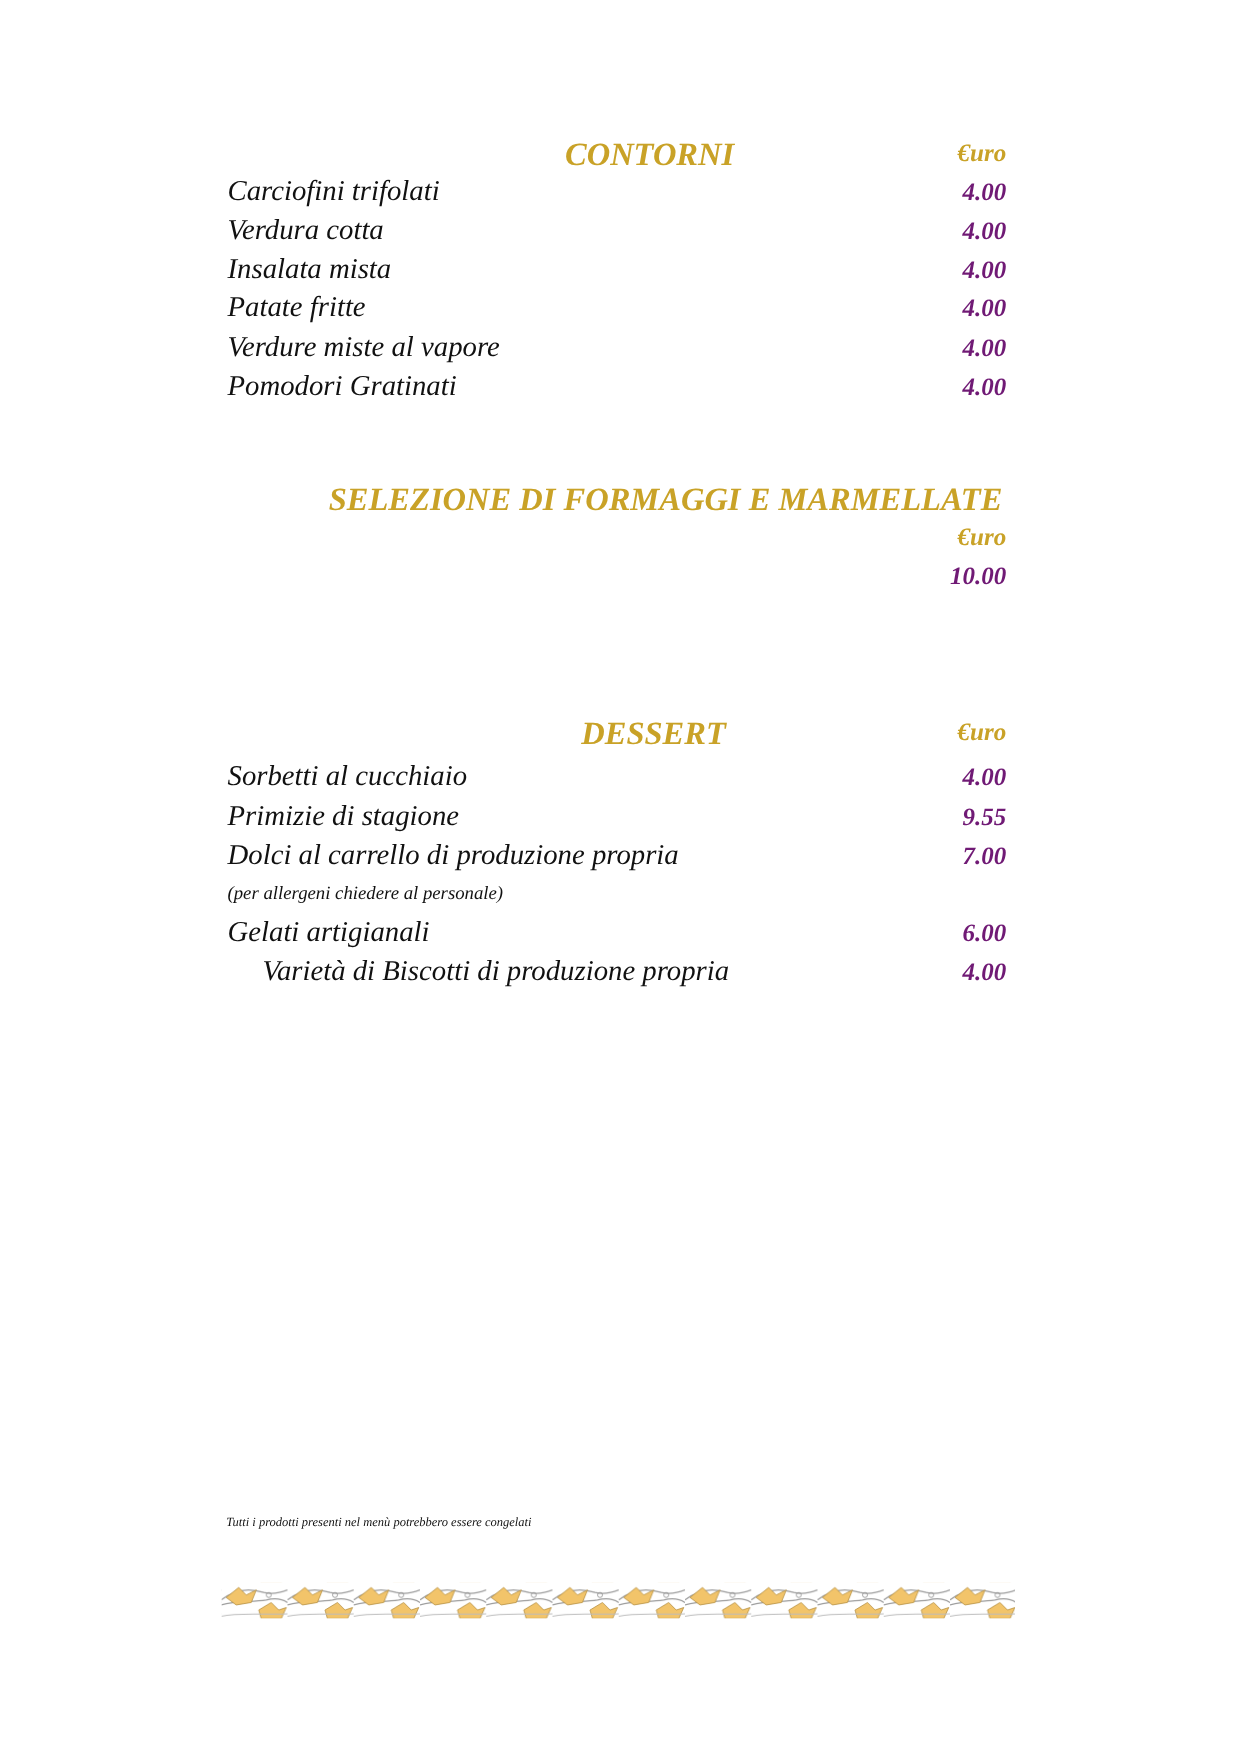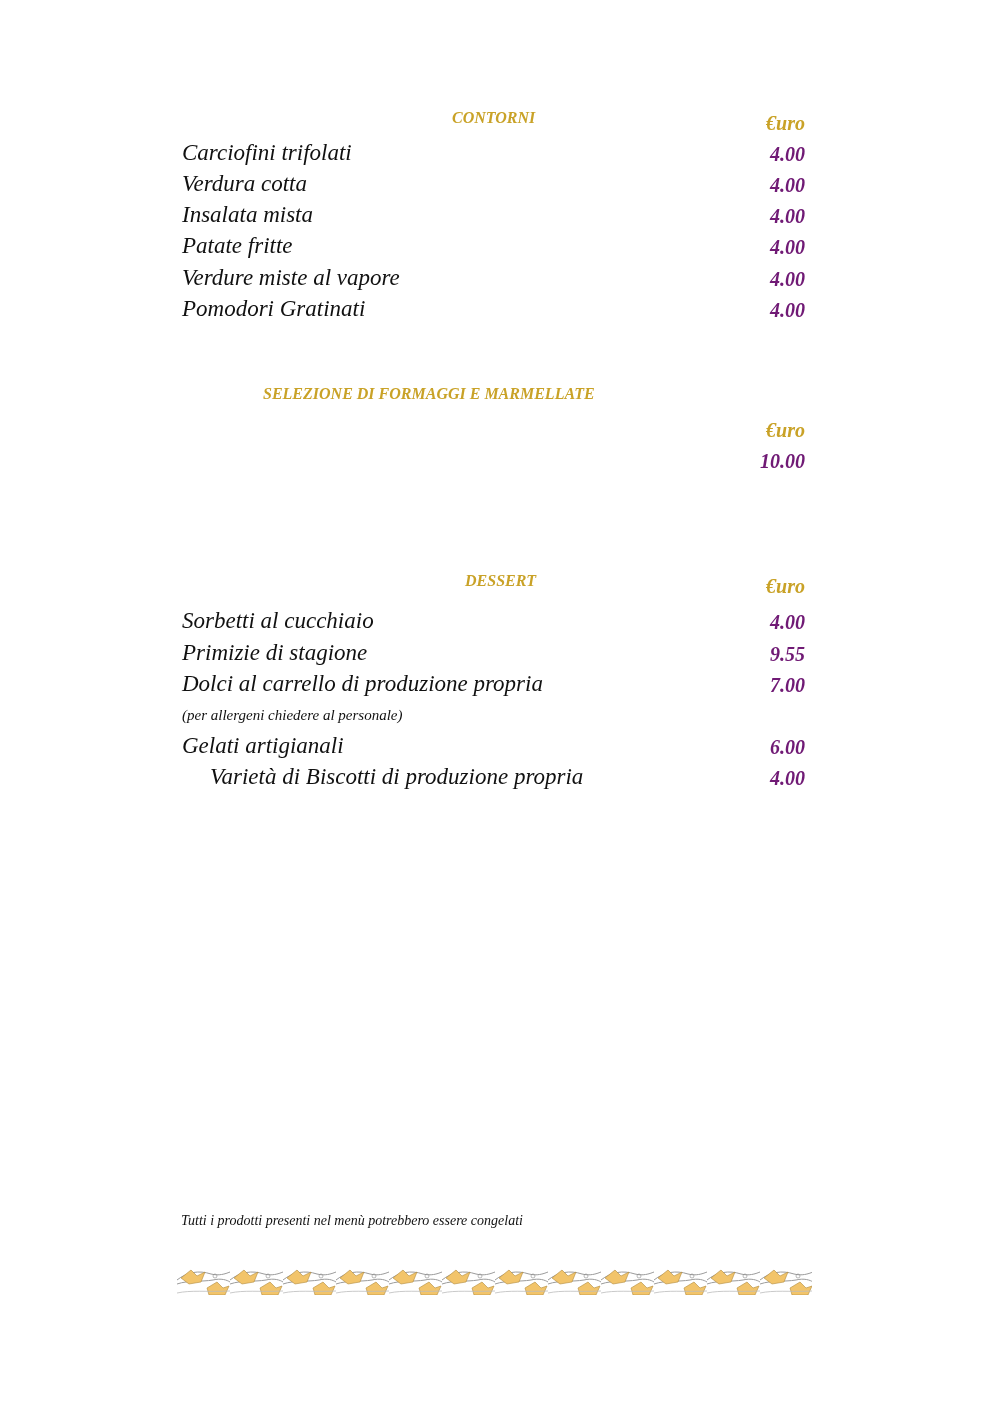--- a/index.html
+++ b/index.html
@@ -1,24 +1,24 @@
 <!DOCTYPE html>
 <html><head>
   <meta charset="utf-8">
   <style>
     html, body { margin: 0; padding: 0; background: #ffffff; }
     body { width: 992px; height: 1403px; position: relative; overflow: hidden;
       font-family: "DejaVu Serif", "Liberation Serif", serif; }
     .abs { position: absolute; }
-    .heading { font-family: "Liberation Serif", serif; font-style: italic; font-weight: bold; font-size: 16px; color: #c9a227; white-space: nowrap; }
+    .heading { font-family: "Liberation Serif", serif; font-style: italic; font-weight: bold; font-size: 26px; color: #c9a227; white-space: nowrap; }
     .euro { font-family: "Liberation Serif", serif; font-style: italic; font-weight: bold; font-size: 20px; color: #c9a227; text-align: right; width: 120px; }
     .item { font-family: "Liberation Serif", serif; font-style: italic; font-size: 23px; color: #111; white-space: nowrap; text-align: center; }
     .price { font-family: "Liberation Serif", serif; font-style: italic; font-weight: bold; font-size: 20px; color: #701a75; text-align: right; width: 120px; }
     .note { font-family: "Liberation Serif", serif; font-style: italic; font-size: 15px; color: #111; white-space: nowrap; }
-    .footer-note { font-family: "Liberation Serif", serif; font-style: italic; font-size: 14px; color: #111; white-space: nowrap; }
+    .footer-note { font-family: "Liberation Serif", serif; font-style: italic; font-size: 10px; color: #111; white-space: nowrap; }
     .border-strip { left: 177px; top: 1266px; width: 635px; height: 29px; overflow: hidden; }
   </style>
 </head>
 <body>
 
 <div class="abs heading" style="left:452px; top:109px;">CONTORNI</div>
 <div class="abs euro" style="left:685px; top:112px;">€uro</div>
 
 <div class="abs item" style="left:182px; top:140px;">Carciofini trifolati</div>
 <div class="abs price" style="left:685px; top:143px;">4.00</div>

